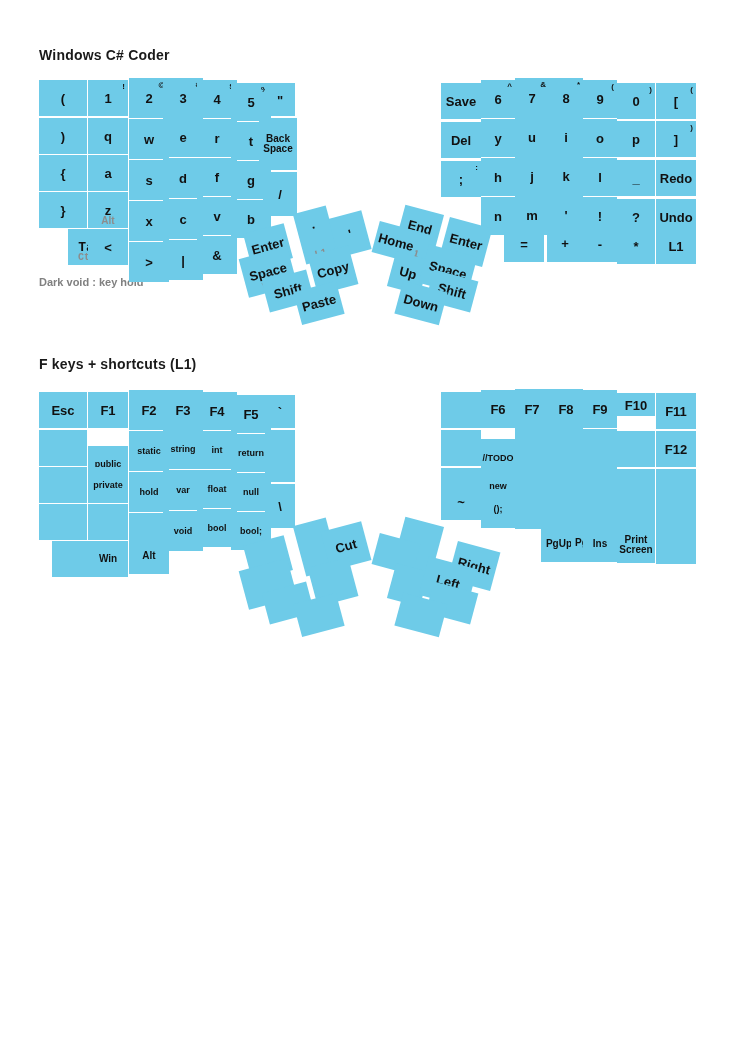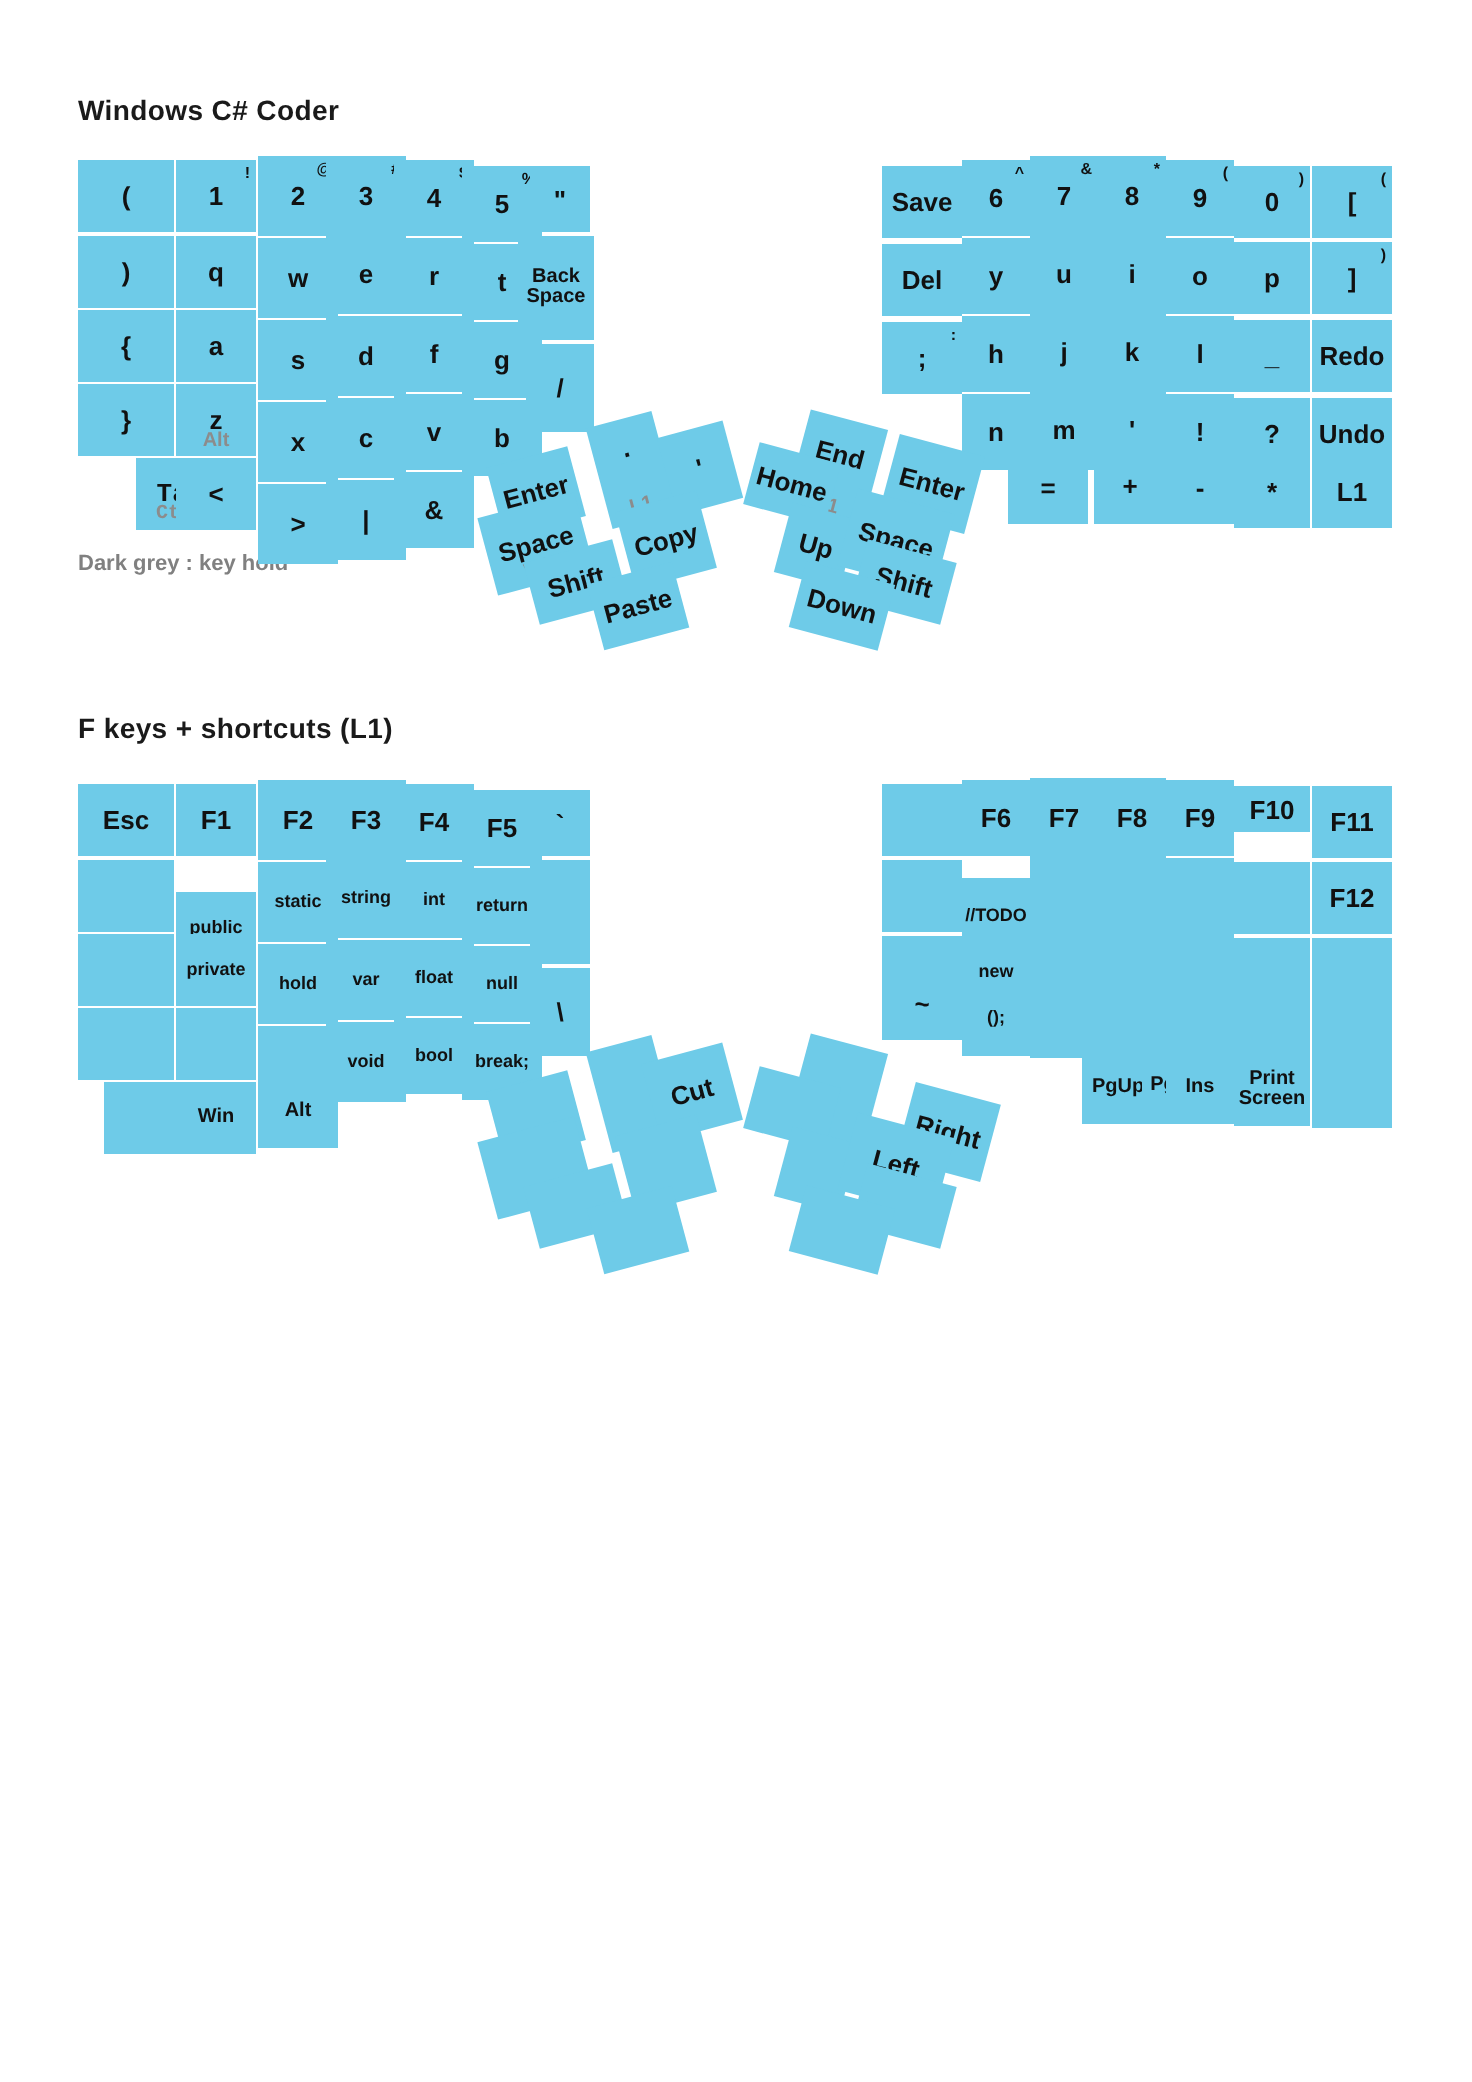--- a/index.html
+++ b/index.html
@@ -81,21 +81,21 @@
     line-height:1.05;
   }
 </style>
 </head>
 <body>
 
 <div class="page">
 
   <div class="section-title" id="title-1">Windows C# Coder</div>
 
-  <div class="legend">Dark grey : key hold</div>
+  <div class="legend">Dark void : key hold</div>
 
   <div class="section-title" id="title-2">F keys + shortcuts (L1)</div>
 
   <div id="keys-root">
       <div class="key" style="left: 39px; top: 80px; width: 48px; height: 36px;">
         <span class="lg-main">(</span>
       </div>
       <div class="key" style="left: 88px; top: 80px; width: 40px; height: 36px;">
         <span class="lg-main">1</span>
         <span class="lg-tr">!</span>
@@ -403,21 +403,21 @@
       <div class="key" style="left: 39px; top: 504px; width: 48px; height: 36px;"></div>
       <div class="key" style="left: 88px; top: 504px; width: 40px; height: 36px;"></div>
       <div class="key" style="left: 129px; top: 513px; width: 40px; height: 40px;"></div>
       <div class="key" style="left: 163px; top: 511px; width: 40px; height: 40px;">
         <span class="lg-main xs">void</span>
       </div>
       <div class="key" style="left: 197px; top: 509px; width: 40px; height: 38px;">
         <span class="lg-main xs">bool</span>
       </div>
       <div class="key" style="left: 231px; top: 512px; width: 40px; height: 38px;">
-        <span class="lg-main xs">break;</span>
+        <span class="lg-main xs">bool;</span>
       </div>
       <div class="key" style="left: 265px; top: 484px; width: 30px; height: 44px;">
         <span class="lg-main">\</span>
       </div>
       <div class="key" style="left: 52px; top: 541px; width: 44px; height: 36px;"></div>
       <div class="key" style="left: 88px; top: 541px; width: 40px; height: 36px;">
         <span class="lg-main sm">Win</span>
       </div>
       <div class="key" style="left: 129px; top: 538px; width: 40px; height: 36px;">
         <span class="lg-main sm">Alt</span>

